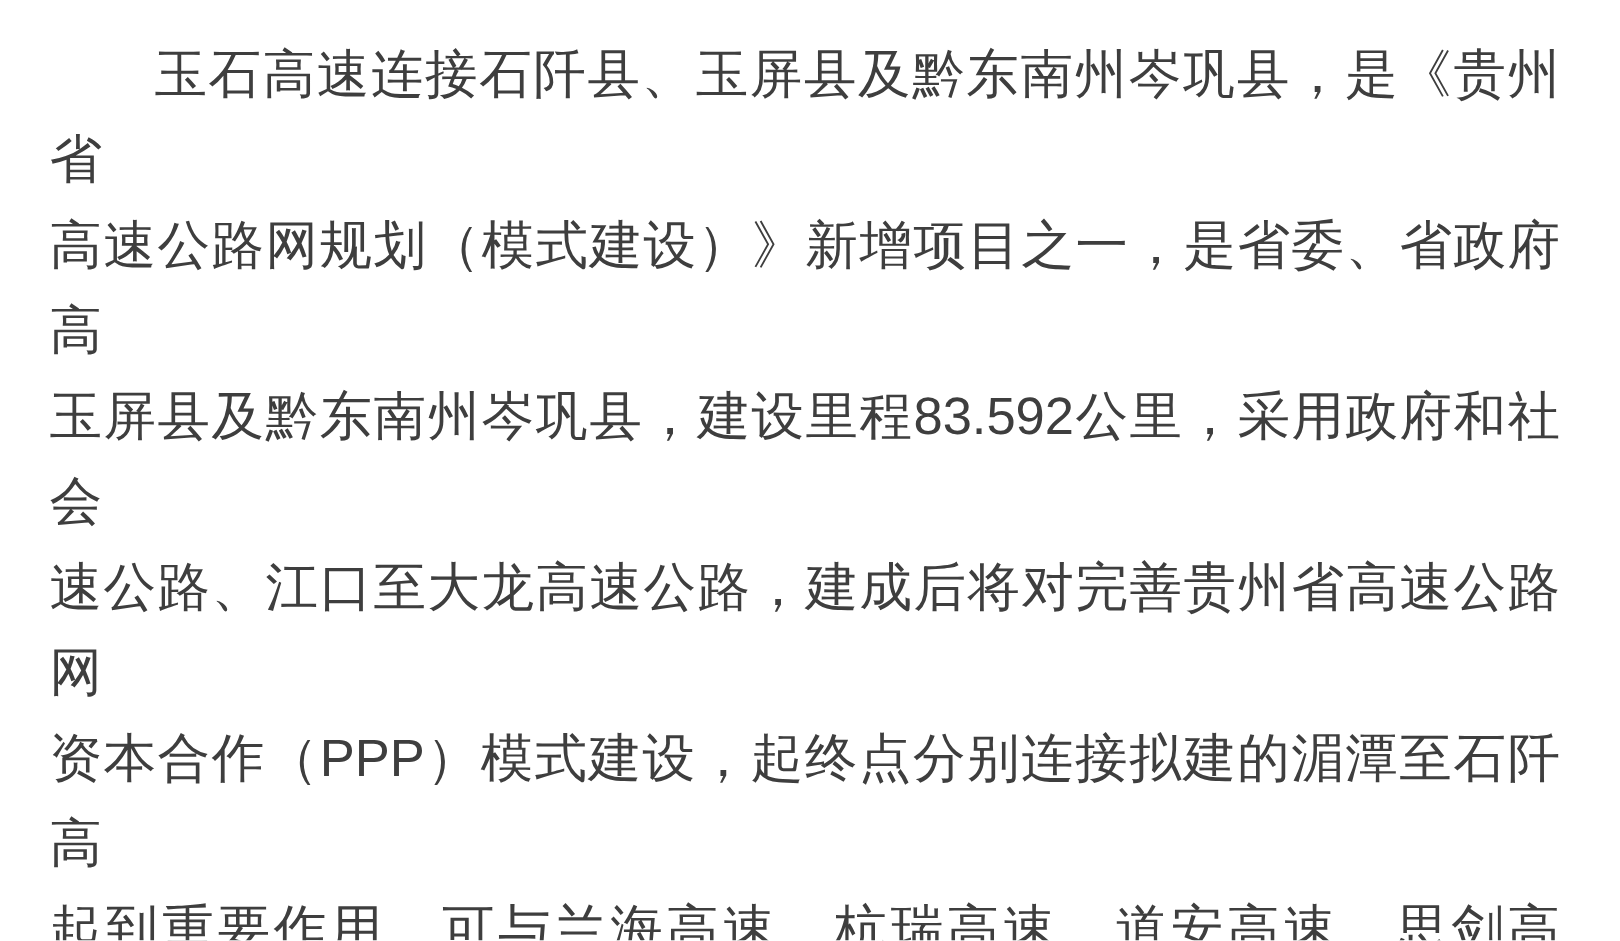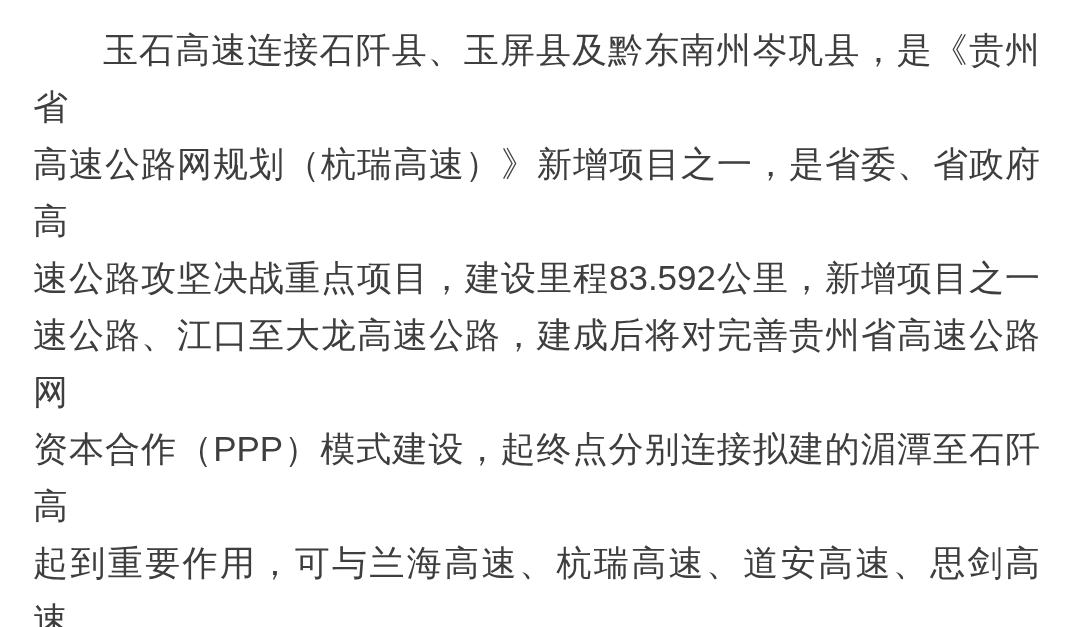--- a/index.html
+++ b/index.html
@@ -34,20 +34,20 @@
   .text-line.first {
     text-indent: 2em; 
   }
 </style>
 </head>
 <body>
 
 <div class="page">
   <div class="paragraph">
     <div class="text-line first">玉石高速连接石阡县、玉屏县及黔东南州岑巩县，是《贵州省</div>
-    <div class="text-line">高速公路网规划（杭瑞高速）》新增项目之一，是省委、省政府高</div>
-    <div class="text-line">速公路攻坚决战重点项目，建设里程83.592公里，新增项目之一</div>
+    <div class="text-line">高速公路网规划（模式建设）》新增项目之一，是省委、省政府高</div>
+    <div class="text-line">玉屏县及黔东南州岑巩县，建设里程83.592公里，采用政府和社会</div>
     <div class="text-line">速公路、江口至大龙高速公路，建成后将对完善贵州省高速公路网</div>
     <div class="text-line">资本合作（PPP）模式建设，起终点分别连接拟建的湄潭至石阡高</div>
     <div class="text-line">起到重要作用，可与兰海高速、杭瑞高速、道安高速、思剑高速、</div>
 
   </div>
 </div>
 
 </body></html>

